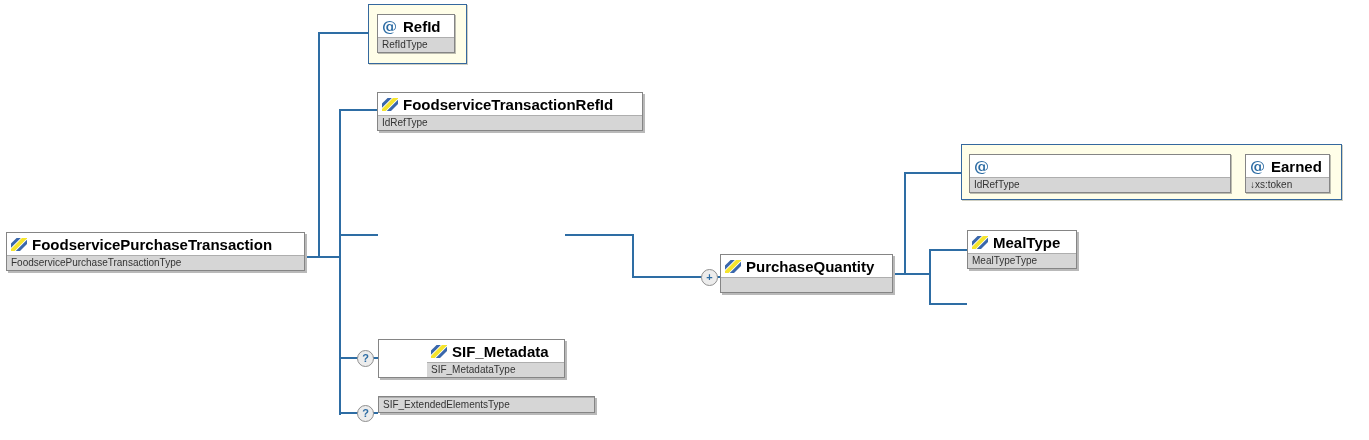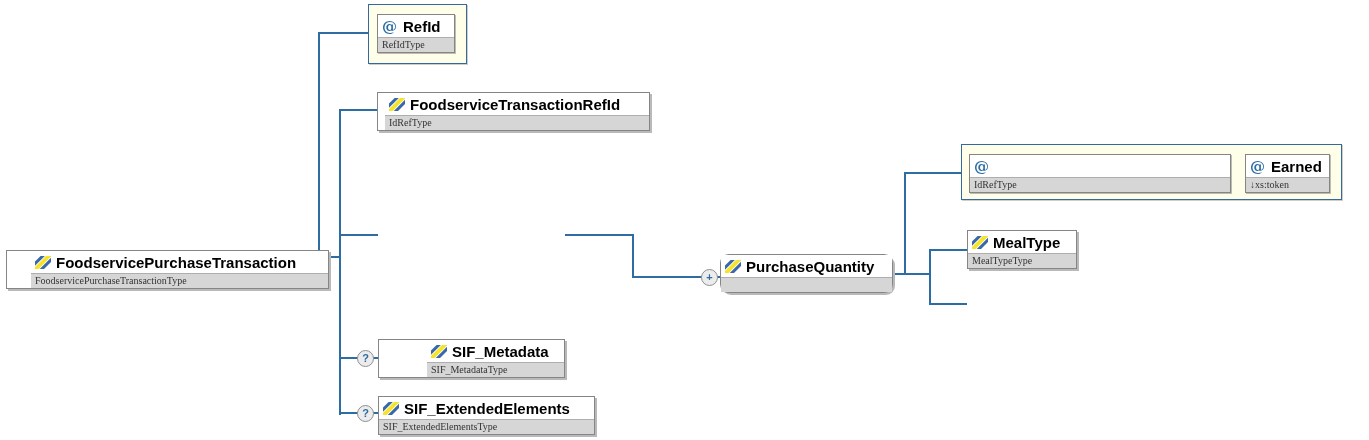--- a/index.html
+++ b/index.html
@@ -30,21 +30,20 @@
     white-space:nowrap;
   }
   .estrip{
     height:13px;
     background:#d6d6d6;
     border-top:1px solid #aeaeae;
     font-size:10px;color:#333;
     padding:1px 4px 0 4px;
     white-space:nowrap;
     overflow:hidden;
-    font-family:Liberation Serif, serif;
   }
   .eicon{width:16px;height:13px;margin-right:5px;flex:0 0 auto;}
   .atsign{
     color:#2e6da4;
     font-family:"DejaVu Serif",serif;
     font-weight:bold;font-size:15px;
     margin-right:6px;
   }
   
   .acontainer{
@@ -108,41 +107,41 @@
   <div class="badge" style="left:357px;top:350px;">
       <span>?</span>
     </div>
   <div class="badge" style="left:357px;top:405px;">
       <span>?</span>
     </div>
   <div class="badge" style="left:701px;top:269px;">
       <span>+</span>
     </div>
 
-  <div class="ebox" style="left:6px;top:250px;width:297px;padding-left:24px;">
+  <div class="ebox" style="left:6px;top:232px;width:297px;">
     <div class="etitle">
       <svg class="eicon" viewBox="0 0 16 13">
           <use href="#elemicon"></use>
         </svg>
       <span>FoodservicePurchaseTransaction</span>
     </div>
     <div class="estrip">FoodservicePurchaseTransactionType</div>
   </div>
 
   <div class="acontainer" style="left:368px;top:4px;width:97px;height:58px;">
     <div class="ebox" style="left:8px;top:9px;width:76px;">
       <div class="etitle">
         <span class="atsign">@</span>
         <span>RefId</span>
       </div>
       <div class="estrip">RefIdType</div>
     </div>
   </div>
 
-  <div class="ebox" style="left:377px;top:92px;width:264px;padding-left:7px;">
+  <div class="ebox" style="left:377px;top:92px;width:264px;">
     <div class="etitle">
       <svg class="eicon" viewBox="0 0 16 13">
           <use href="#elemicon"></use>
         </svg>
       <span>FoodserviceTransactionRefId</span>
     </div>
     <div class="estrip">IdRefType</div>
   </div>
 
 
@@ -150,30 +149,24 @@
     <div class="etitle">
       <svg class="eicon" viewBox="0 0 16 13">
           <use href="#elemicon"></use>
         </svg>
       <span>SIF_Metadata</span>
     </div>
     <div class="estrip">SIF_MetadataType</div>
   </div>
 
   <div class="ebox" style="left:378px;top:396px;width:215px;">
-    <div class="etitle">
-      <svg class="eicon" viewBox="0 0 16 13">
-          <use href="#elemicon"></use>
-        </svg>
-      <span>SIF_ExtendedElements</span>
-    </div>
     <div class="estrip">SIF_ExtendedElementsType</div>
   </div>
 
-  <div class="ebox" style="left:720px;top:254px;width:171px;border-radius:9px;">
+  <div class="ebox" style="left:720px;top:254px;width:171px;">
     <div class="etitle">
       <svg class="eicon" viewBox="0 0 16 13">
           <use href="#elemicon"></use>
         </svg>
       <span>PurchaseQuantity</span>
     </div>
     <div class="estrip"></div>
   </div>
 
   <div class="acontainer" style="left:961px;top:144px;width:379px;height:54px;">

